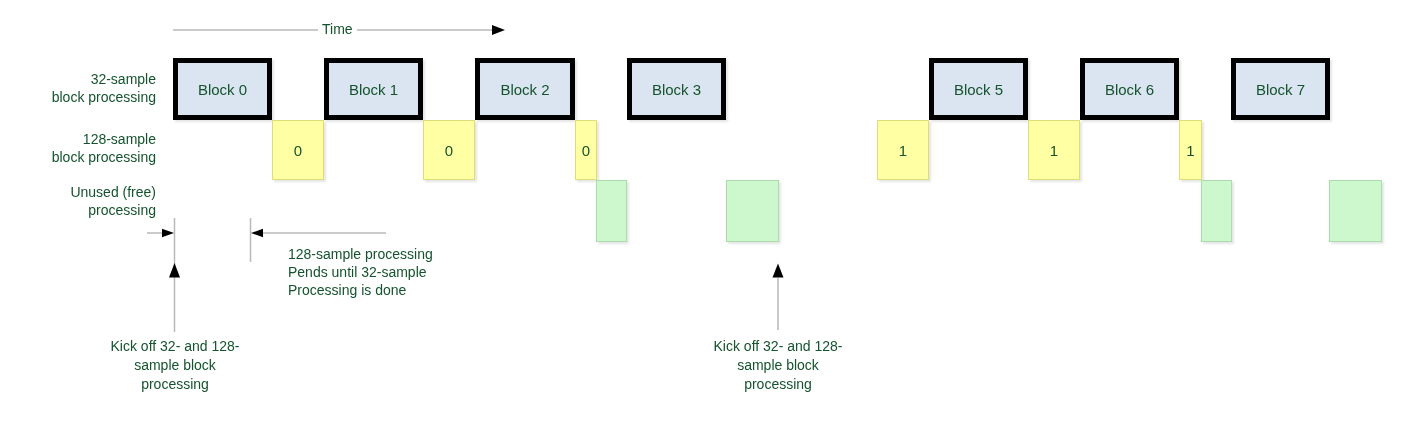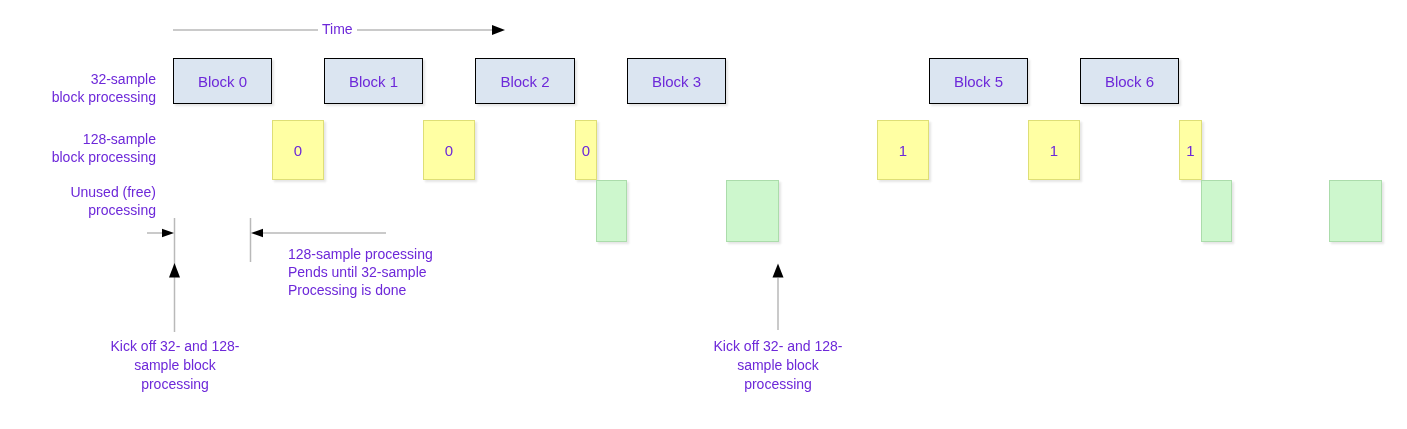--- a/index.html
+++ b/index.html
@@ -2,21 +2,21 @@
 <html><head>
 <meta charset="utf-8">
 <style>
   html, body { margin: 0; padding: 0; background: #ffffff; }
   #stage {
     position: relative;
     width: 1407px;
     height: 429px;
     background: #ffffff;
     font-family: "Liberation Sans", sans-serif;
-    color: #6d28d9;
+    color: #14532d;
     overflow: hidden;
   }
   #lines-layer {
     position: absolute;
     left: 0; top: 0;
     width: 1407px; height: 429px;
     z-index: 1;
   }
   .rowlabel {
     position: absolute;
@@ -32,23 +32,23 @@
     position: absolute;
     box-sizing: border-box;
     display: flex;
     align-items: center;
     justify-content: center;
     z-index: 2;
     font-size: 15px;
     box-shadow: 2px 2px 2px rgba(150,150,150,0.25);
   }
   .blk-blue {
-    top: 58px; height: 46px;
+    top: 58px; height: 62px;
     background: #dbe5f1;
-    border: 1px solid #000000;
+    border: 5px solid #000000;
   }
   .blk-yellow {
     top: 120px; height: 60px;
     background: #ffffa3;
     border: 1px solid #dede76;
   }
   .blk-green {
     top: 180px; height: 62px;
     background: #cdf7cd;
     border: 1px solid #abdcab;
@@ -114,20 +114,21 @@
 block processing</div>
   <div class="rowlabel" style="top:183px">Unused (free)
 processing</div>
 
   <div class="blk blk-blue" style="left:173px;width:99px">Block 0</div>
   <div class="blk blk-blue" style="left:324px;width:99px">Block 1</div>
   <div class="blk blk-blue" style="left:475px;width:100px">Block 2</div>
   <div class="blk blk-blue" style="left:627px;width:99px">Block 3</div>
   <div class="blk blk-blue" style="left:929px;width:99px">Block 5</div>
   <div class="blk blk-blue" style="left:1080px;width:99px">Block 6</div>
+  <div class="blk blk-blue" style="left:1231px;width:99px">Block 7</div>
 
   <div class="blk blk-yellow" style="left:272px;width:52px">0</div>
   <div class="blk blk-yellow" style="left:423px;width:52px">0</div>
   <div class="blk blk-yellow" style="left:575px;width:22px">0</div>
   <div class="blk blk-yellow" style="left:877px;width:52px">1</div>
   <div class="blk blk-yellow" style="left:1028px;width:52px">1</div>
   <div class="blk blk-yellow" style="left:1179px;width:23px">1</div>
 
   <div class="blk blk-green" style="left:596px;width:31px"></div>
   <div class="blk blk-green" style="left:726px;width:53px"></div>

